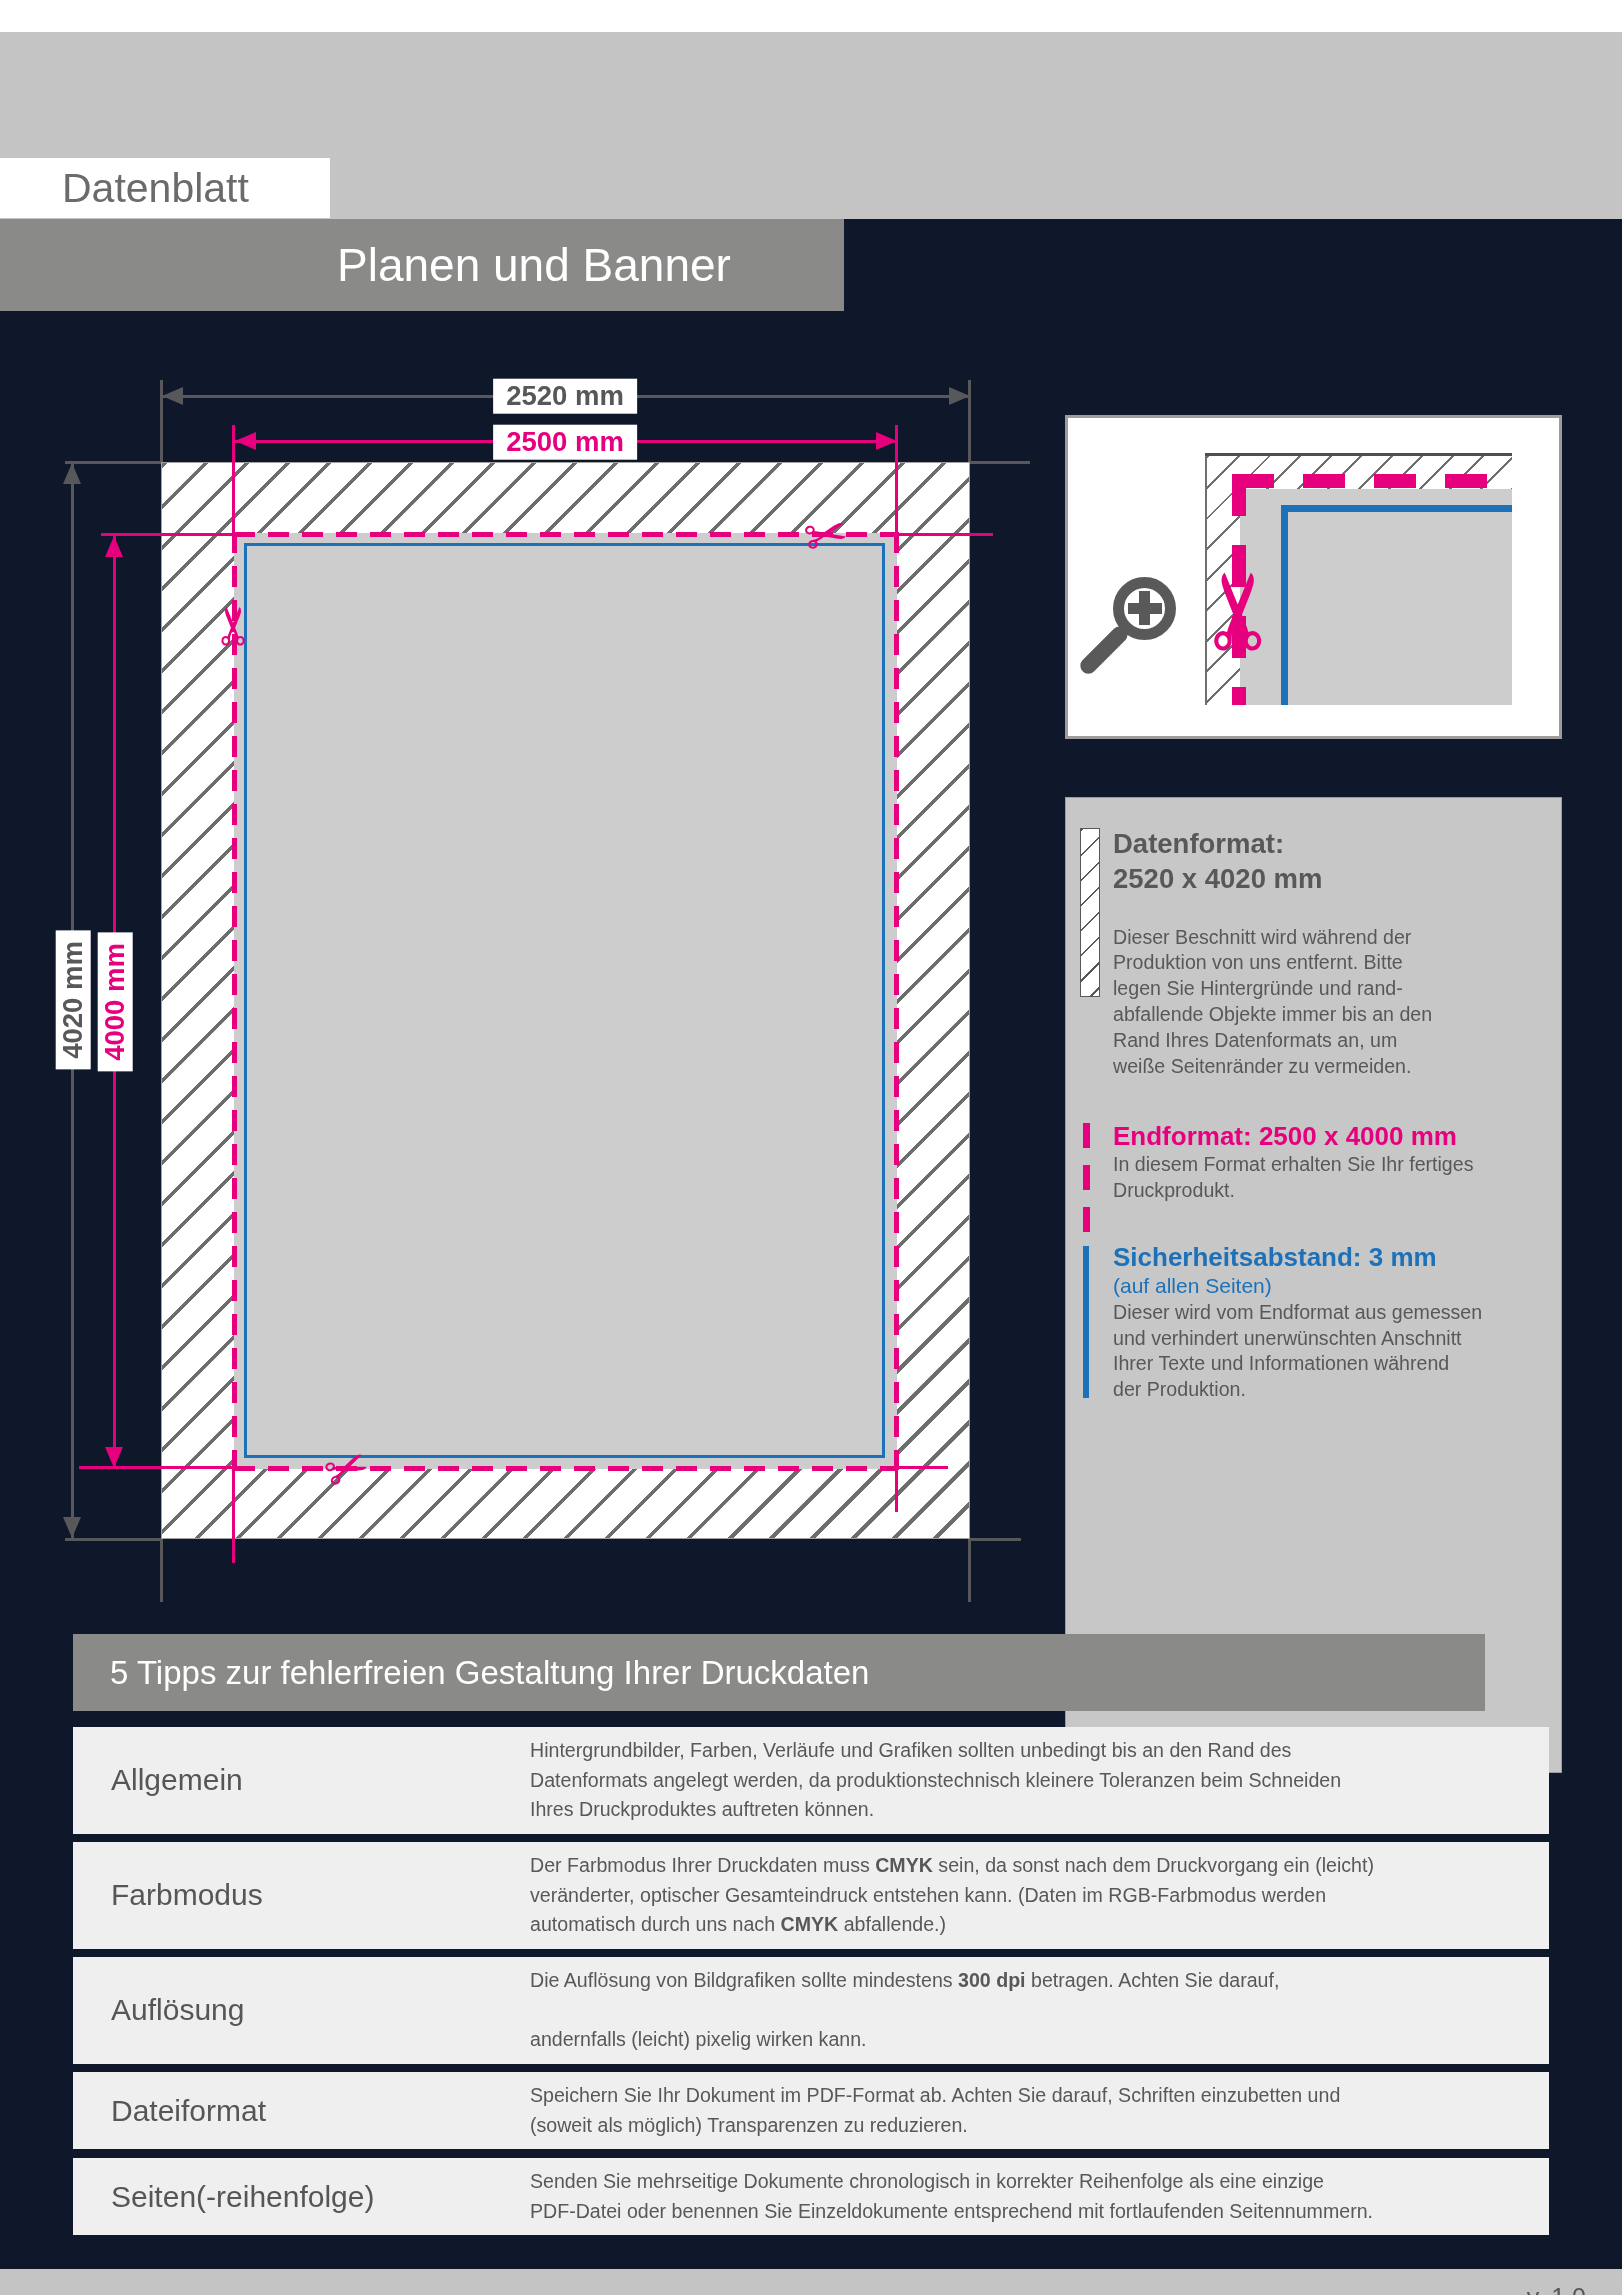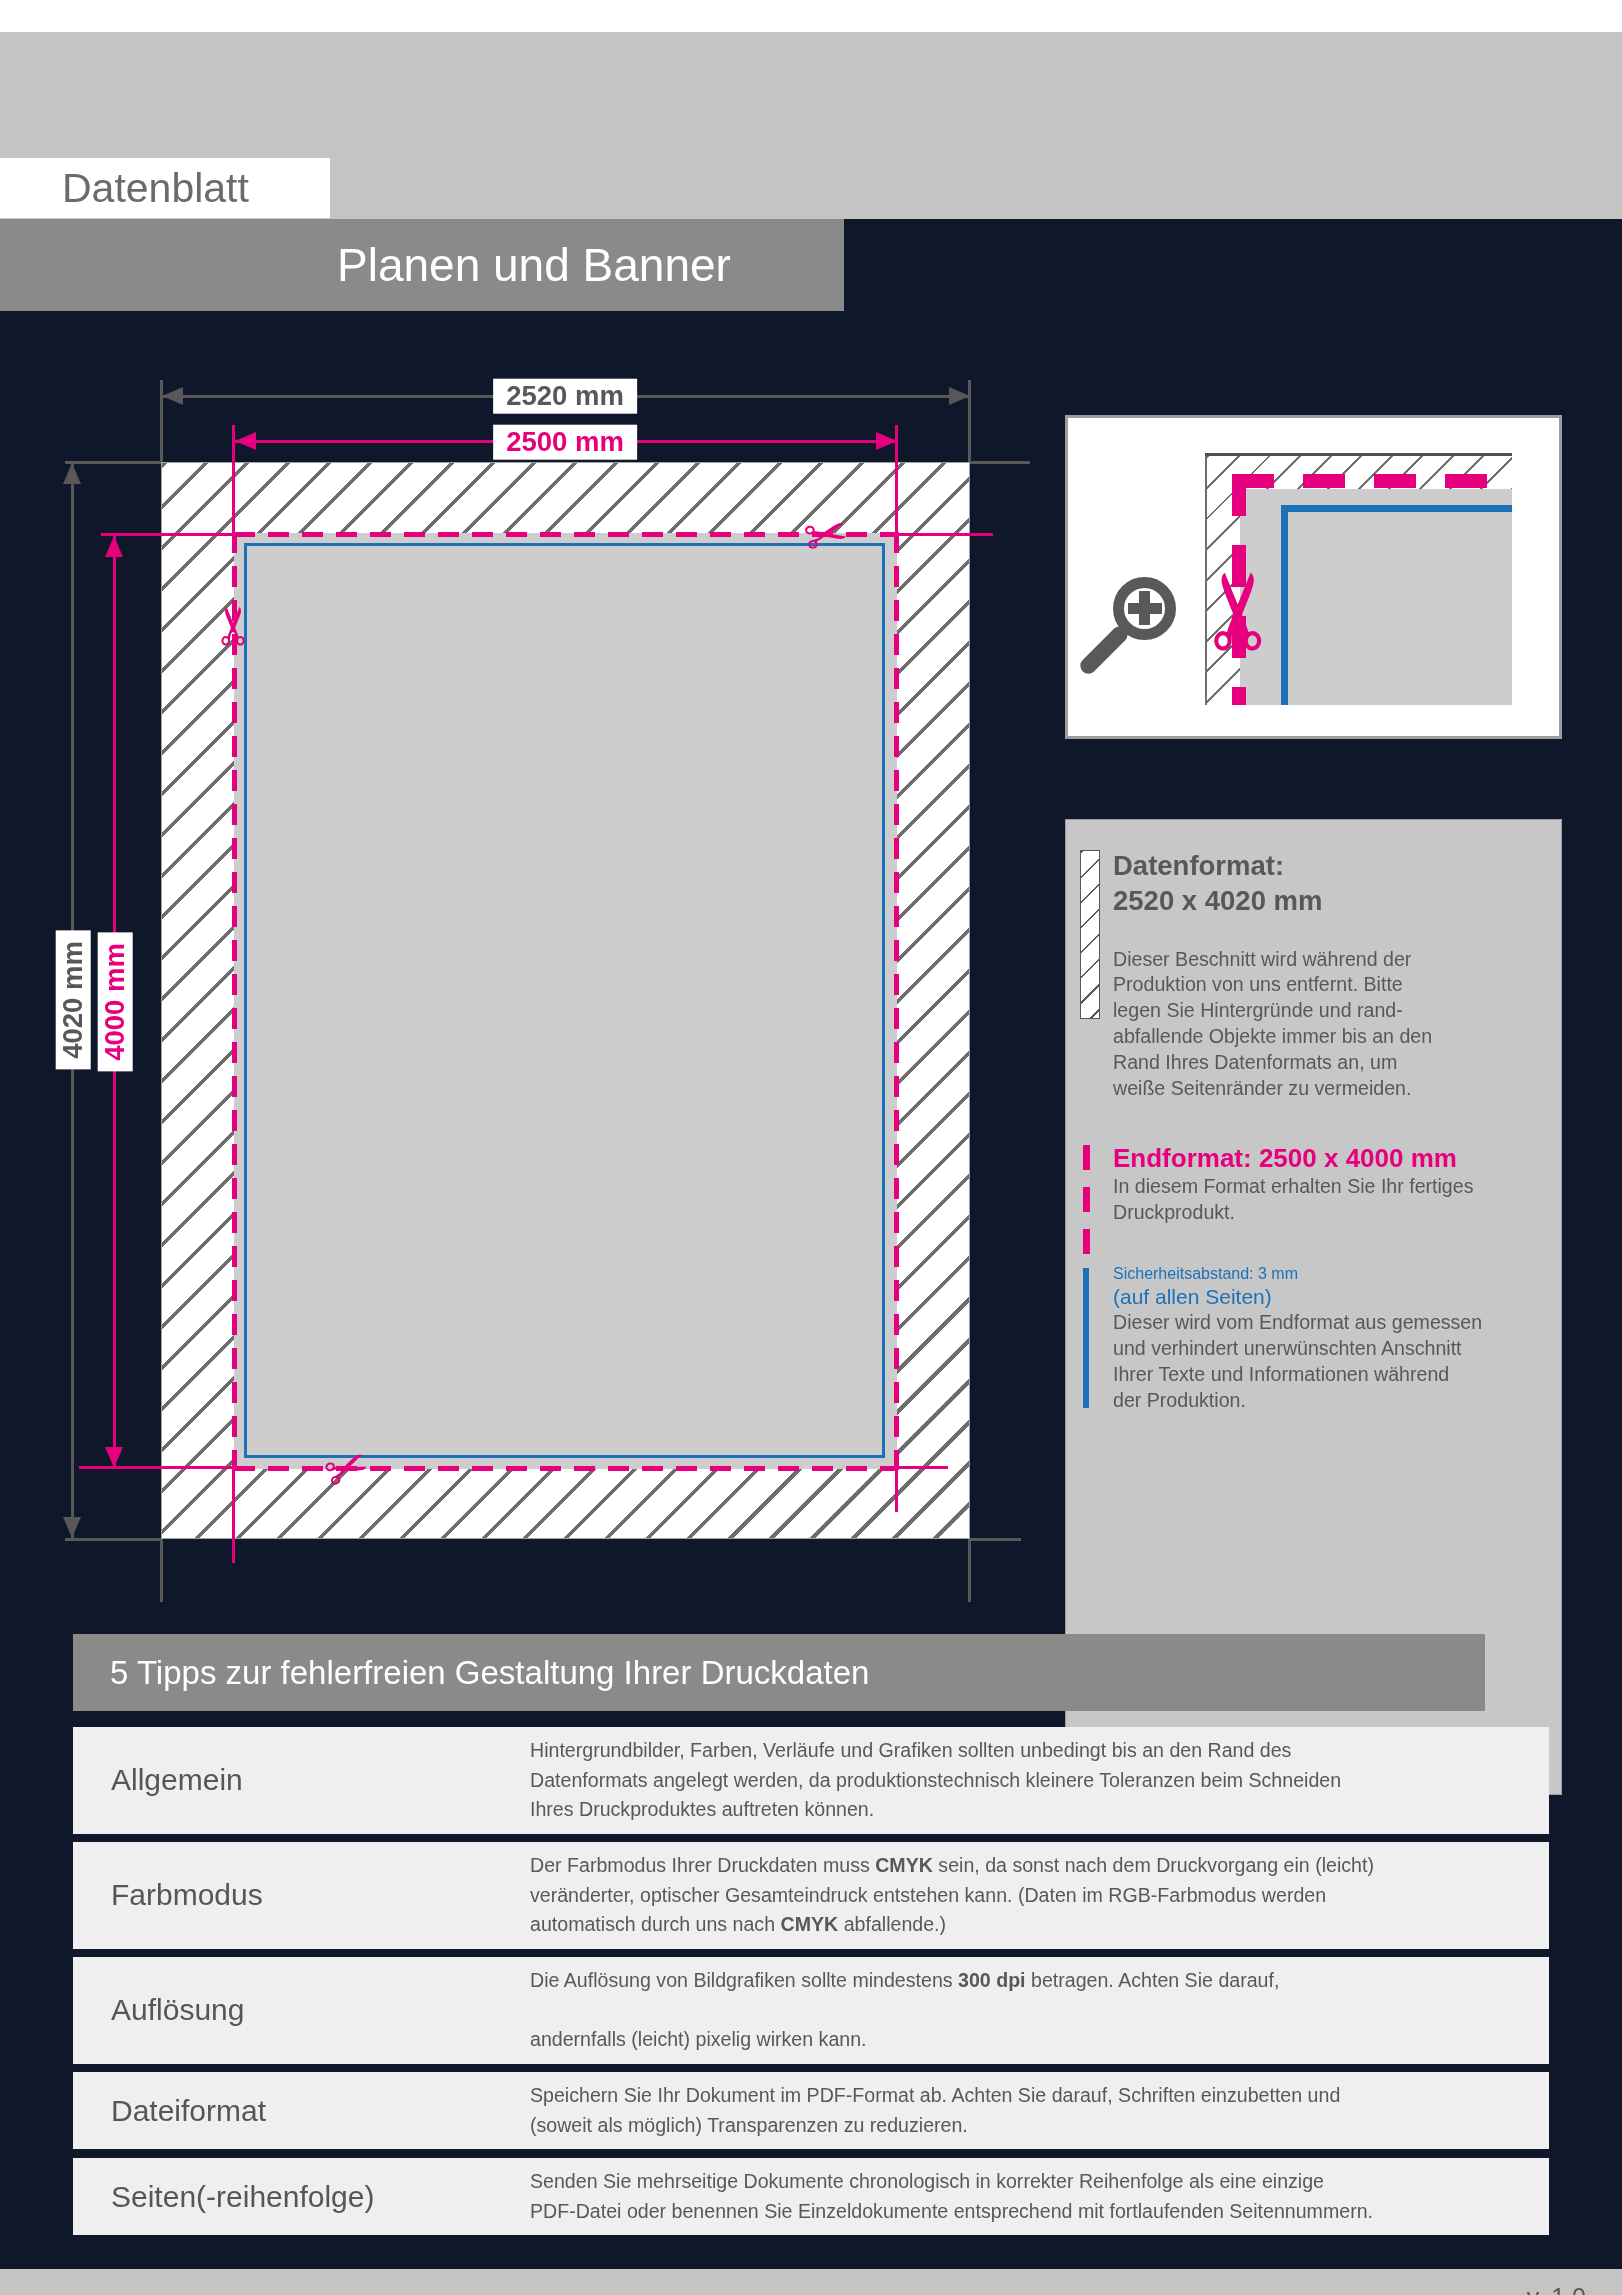--- a/index.html
+++ b/index.html
@@ -69,34 +69,34 @@
   .detail-box .d-blue-h{position:absolute;left:213px;top:87px;width:231px;height:6.5px;background:var(--blue);}
   .detail-box .d-blue-v{position:absolute;left:213px;top:87px;width:6.5px;height:200px;background:var(--blue);}
   .detail-box .d-scissors{left:171px;top:193px;font-size:105px;}
   .mag-circle{position:absolute;left:45px;top:159px;width:63px;height:63px;border:11.8px solid #595959;border-radius:50%;}
   .mag-plus-h{position:absolute;left:60px;top:185px;width:34px;height:10.5px;background:#595959;}
   .mag-plus-v{position:absolute;left:71px;top:173px;width:10.5px;height:34px;background:#595959;}
   .mag-handle{position:absolute;left:27.5px;top:202px;width:15.7px;height:60px;background:#595959;
               border-radius:7.9px;transform:rotate(45deg);}
 
   
-  .info-panel{position:absolute;left:1065px;top:787px;width:497px;height:976px;background:var(--panel);
+  .info-panel{position:absolute;left:1065px;top:765px;width:497px;height:976px;background:var(--panel);
               border:1.3px solid #9d9d9d;padding:27.5px 26px 0 47px;}
   .ip-section{position:relative;}
   .ip-h{font-size:27.5px;font-weight:bold;line-height:1.3;color:var(--txt);}
   .ip-body{font-size:19.6px;line-height:1.32;color:var(--txt);}
   .pre{white-space:pre-line;}
   .swatch{position:absolute;left:-33px;top:2.6px;width:19.6px;height:169px;
       background:repeating-linear-gradient(135deg,#58585a 0 2px,transparent 2px 17.7px),#fff;
       border:1.3px solid #58585a;}
   .mag-marker{position:absolute;left:-30px;top:2.6px;width:6.5px;height:113px;
       background:repeating-linear-gradient(180deg,var(--mag) 0 25px,transparent 25px 42px);}
   .blue-marker{position:absolute;left:-30px;top:3.9px;width:5.9px;height:calc(100% - 9.2px);background:var(--blue);}
   .ip-endformat-h{font-size:26px;font-weight:bold;color:var(--mag);line-height:1.2;}
-  .ip-sicher-h{font-size:16px;font-weight:normal;color:var(--blue);line-height:1.15;}
+  .ip-sicher-h{font-size:26px;font-weight:bold;color:var(--blue);line-height:1.15;}
   .ip-sicher-sub{font-size:21px;color:var(--blue);line-height:1.3;}
 
   
   .tips-band{position:absolute;left:73px;top:1602px;width:1412px;height:77px;background:var(--band);}
   .tips-band span{display:block;padding-left:37px;line-height:77px;font-size:33px;color:#fff;white-space:nowrap;}
   .tips-rows{position:absolute;left:73px;top:1695px;width:1476px;}
   .tip-row{display:flex;background:var(--rowbg);margin-bottom:8.5px;padding:9.2px 0;align-items:center;}
   .tip-label{flex:0 0 457px;padding-left:38px;font-size:30px;color:#565656;}
   .tip-text{flex:1;font-size:19.6px;line-height:29.4px;color:var(--txt);padding-right:19.6px;}
 

